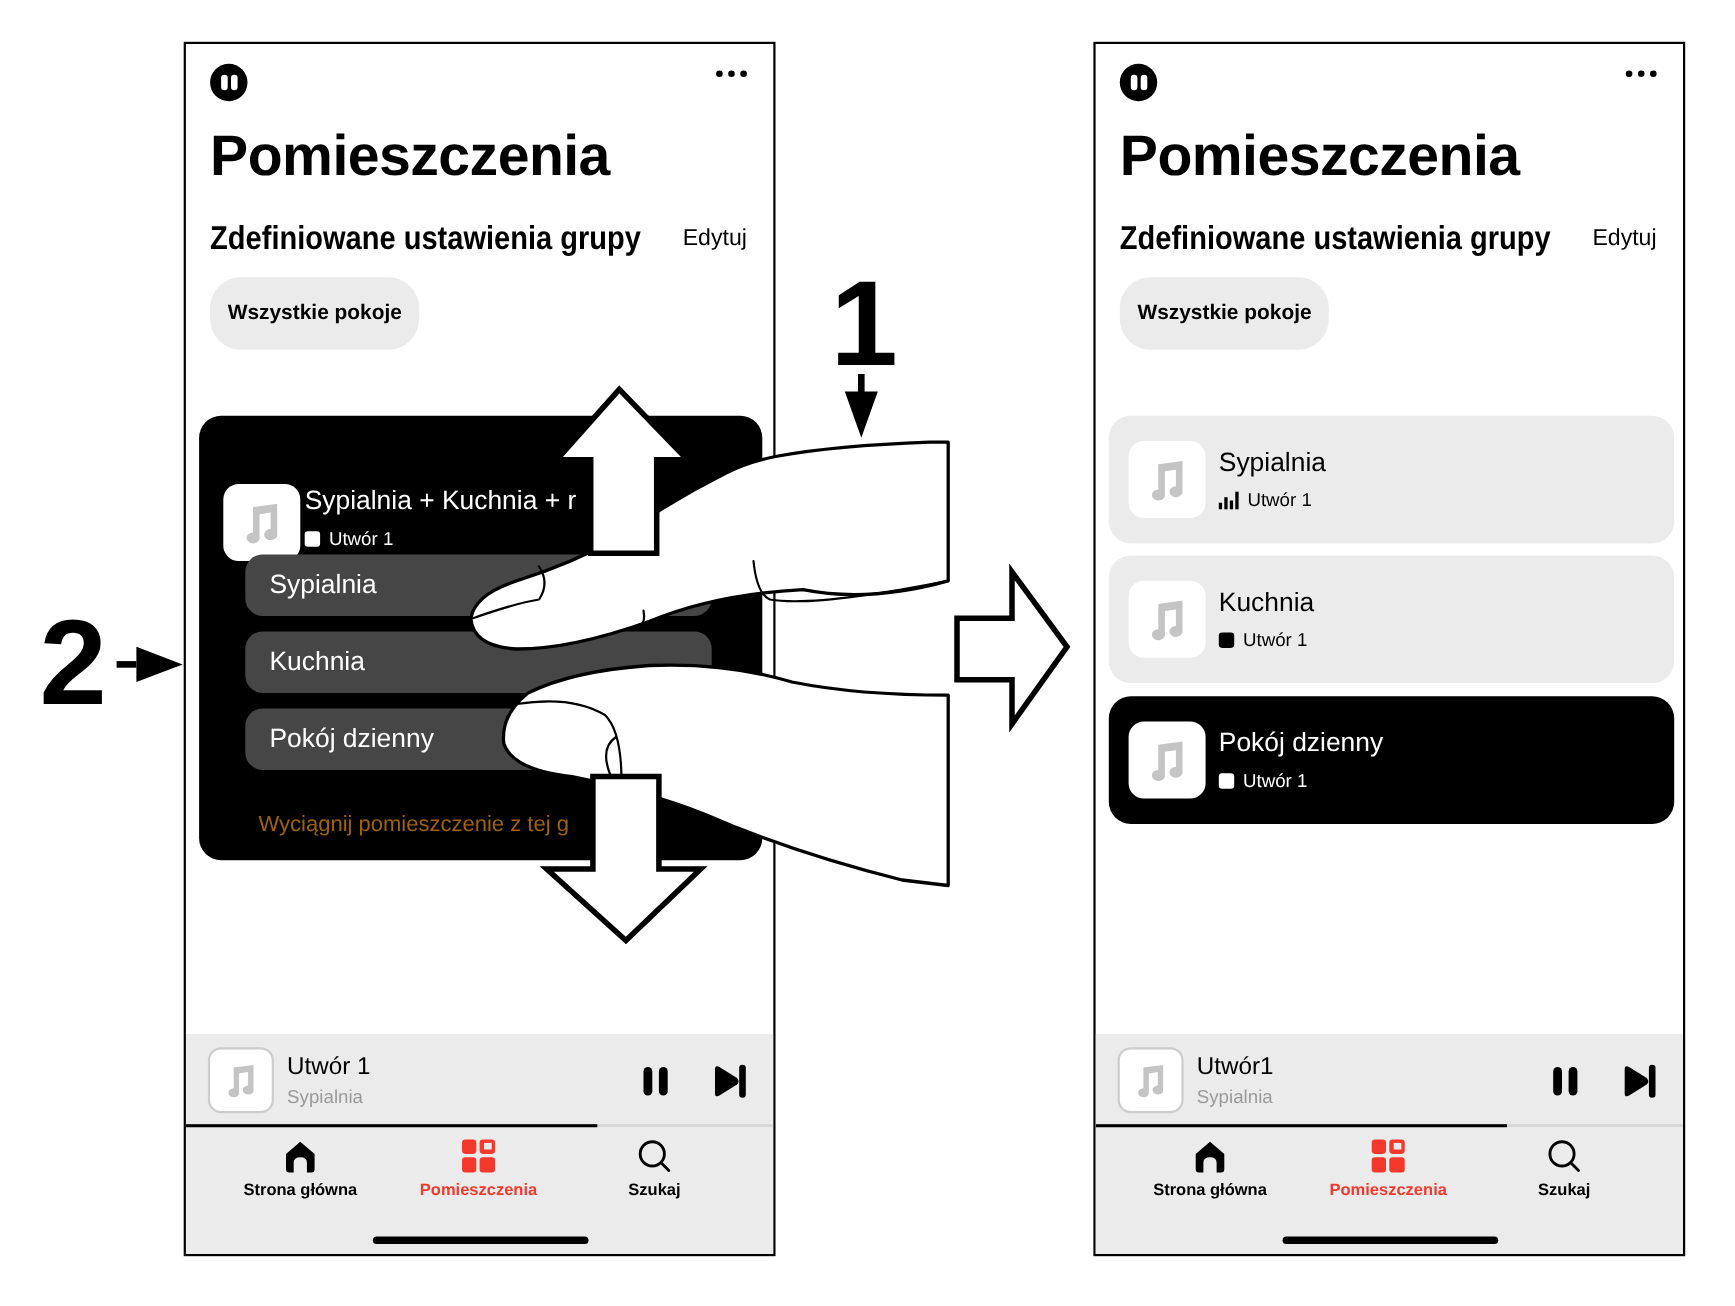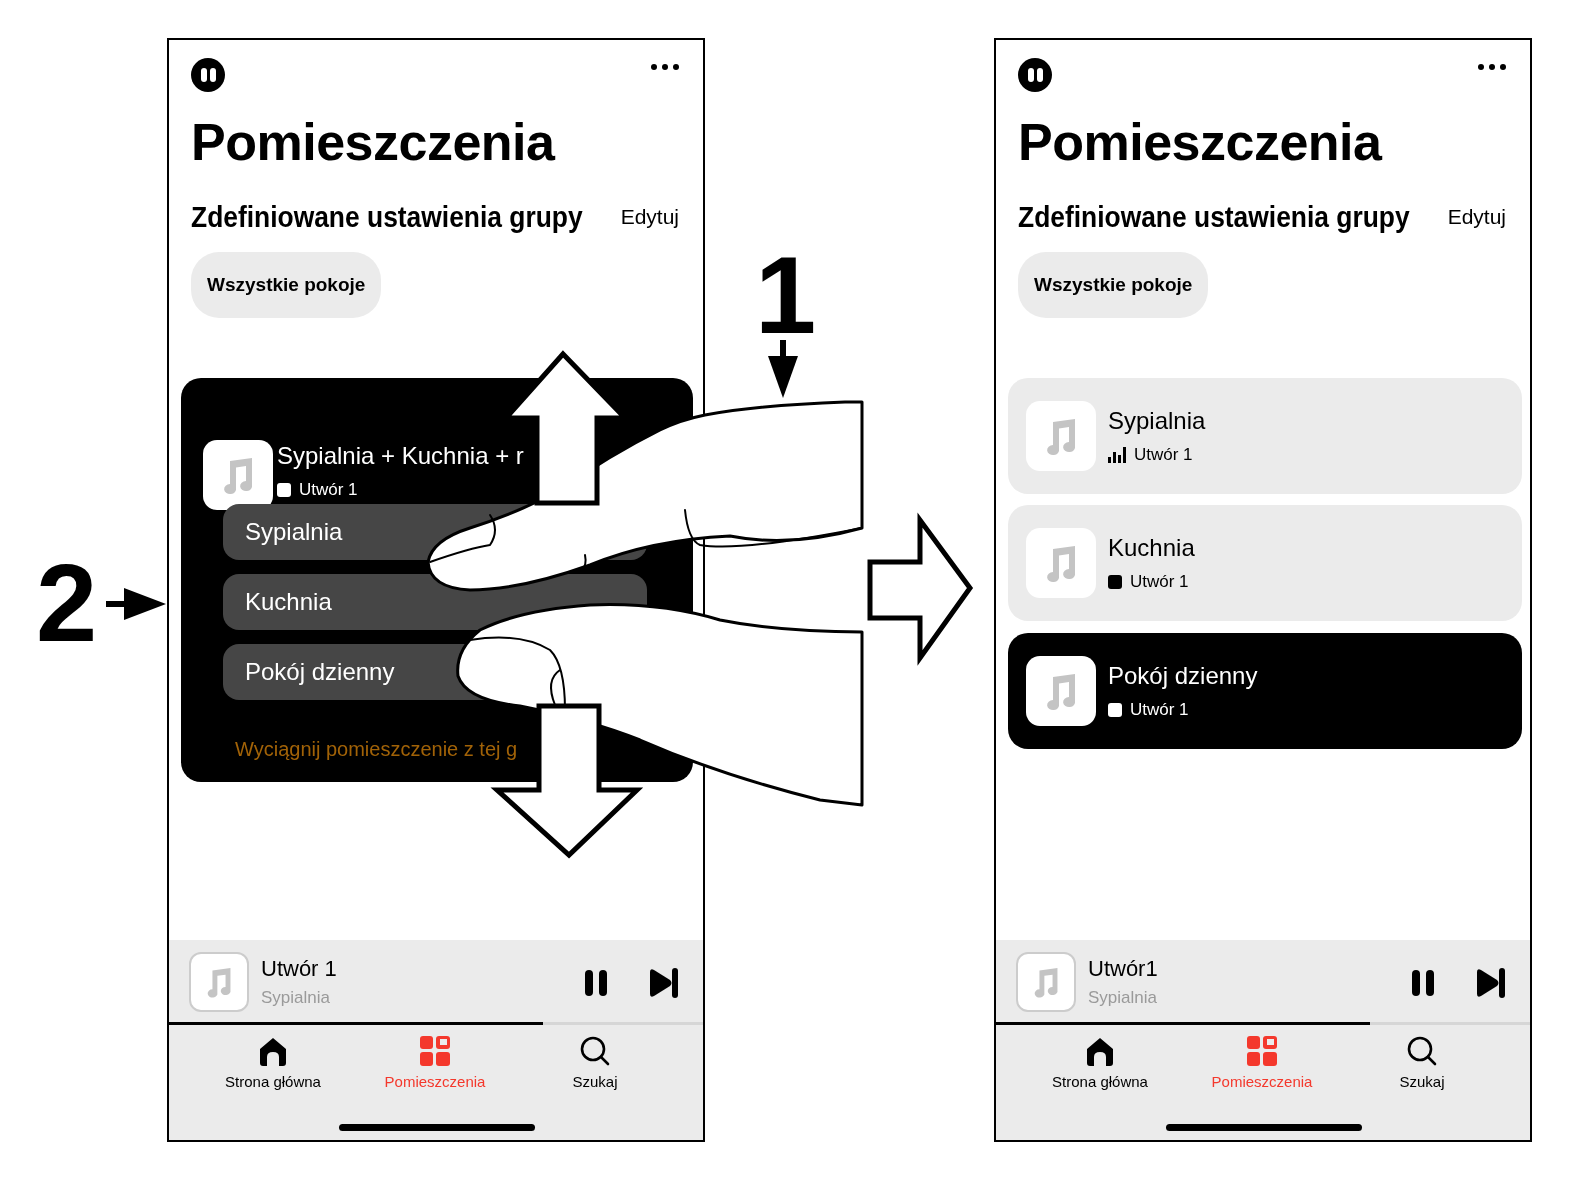--- a/index.html
+++ b/index.html
@@ -106,21 +106,21 @@
   .mp-controls { position: absolute; right: 22px; top: 26px; display: flex; gap: 38px; align-items: center; }
   .ctrl { cursor: pointer; display: flex; }
   .progress { position: absolute; left: 0; top: 982px; width: 100%; height: 3px; background: #d6d6d6; }
   .progress-fill { height: 3px; background: #000; width: 70%; }
 
   
   .tabbar {
     position: absolute; left: 0; top: 985px; width: 100%; height: 120px; background: #ebebeb;
   }
   .tab { position: absolute; top: 10px; width: 140px; display: flex; flex-direction: column; align-items: center; gap: 6px; cursor: pointer; }
-  .tab-label { font-size: 15px; }
+  .tab-label { font-size: 15px; font-weight: bold; }
   .tab.active .tab-label { color: #f4382c; }
   .home-indicator { position: absolute; left: 170px; top: 99px; width: 196px; height: 7px; border-radius: 4px; background: #000; }
 
   
   .step-num { position: absolute; font-size: 110px; font-weight: bold; line-height: 1; }
   .overlay { position: absolute; left: 0; top: 0; pointer-events: none; }
 </style>
 </head>
 <body>
 

